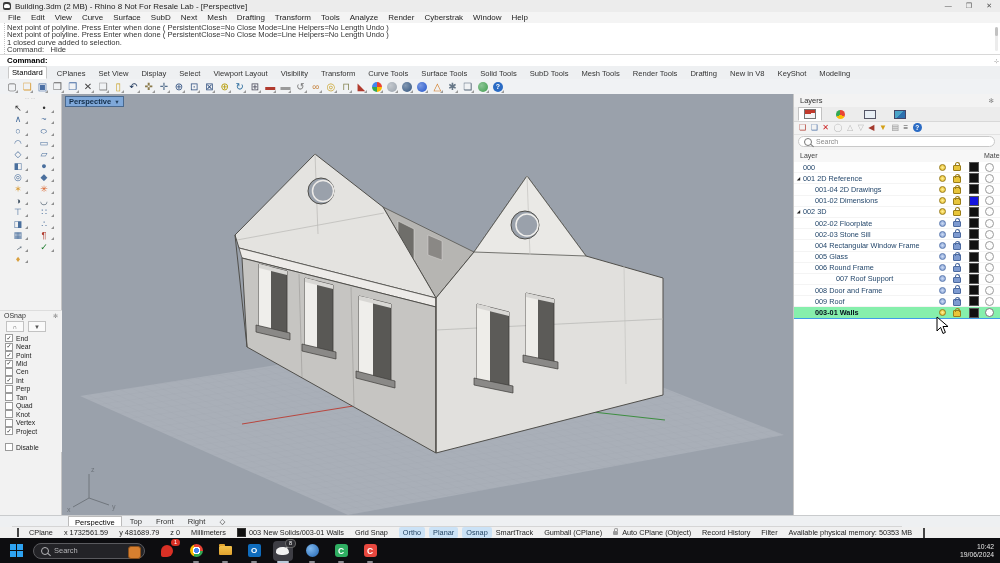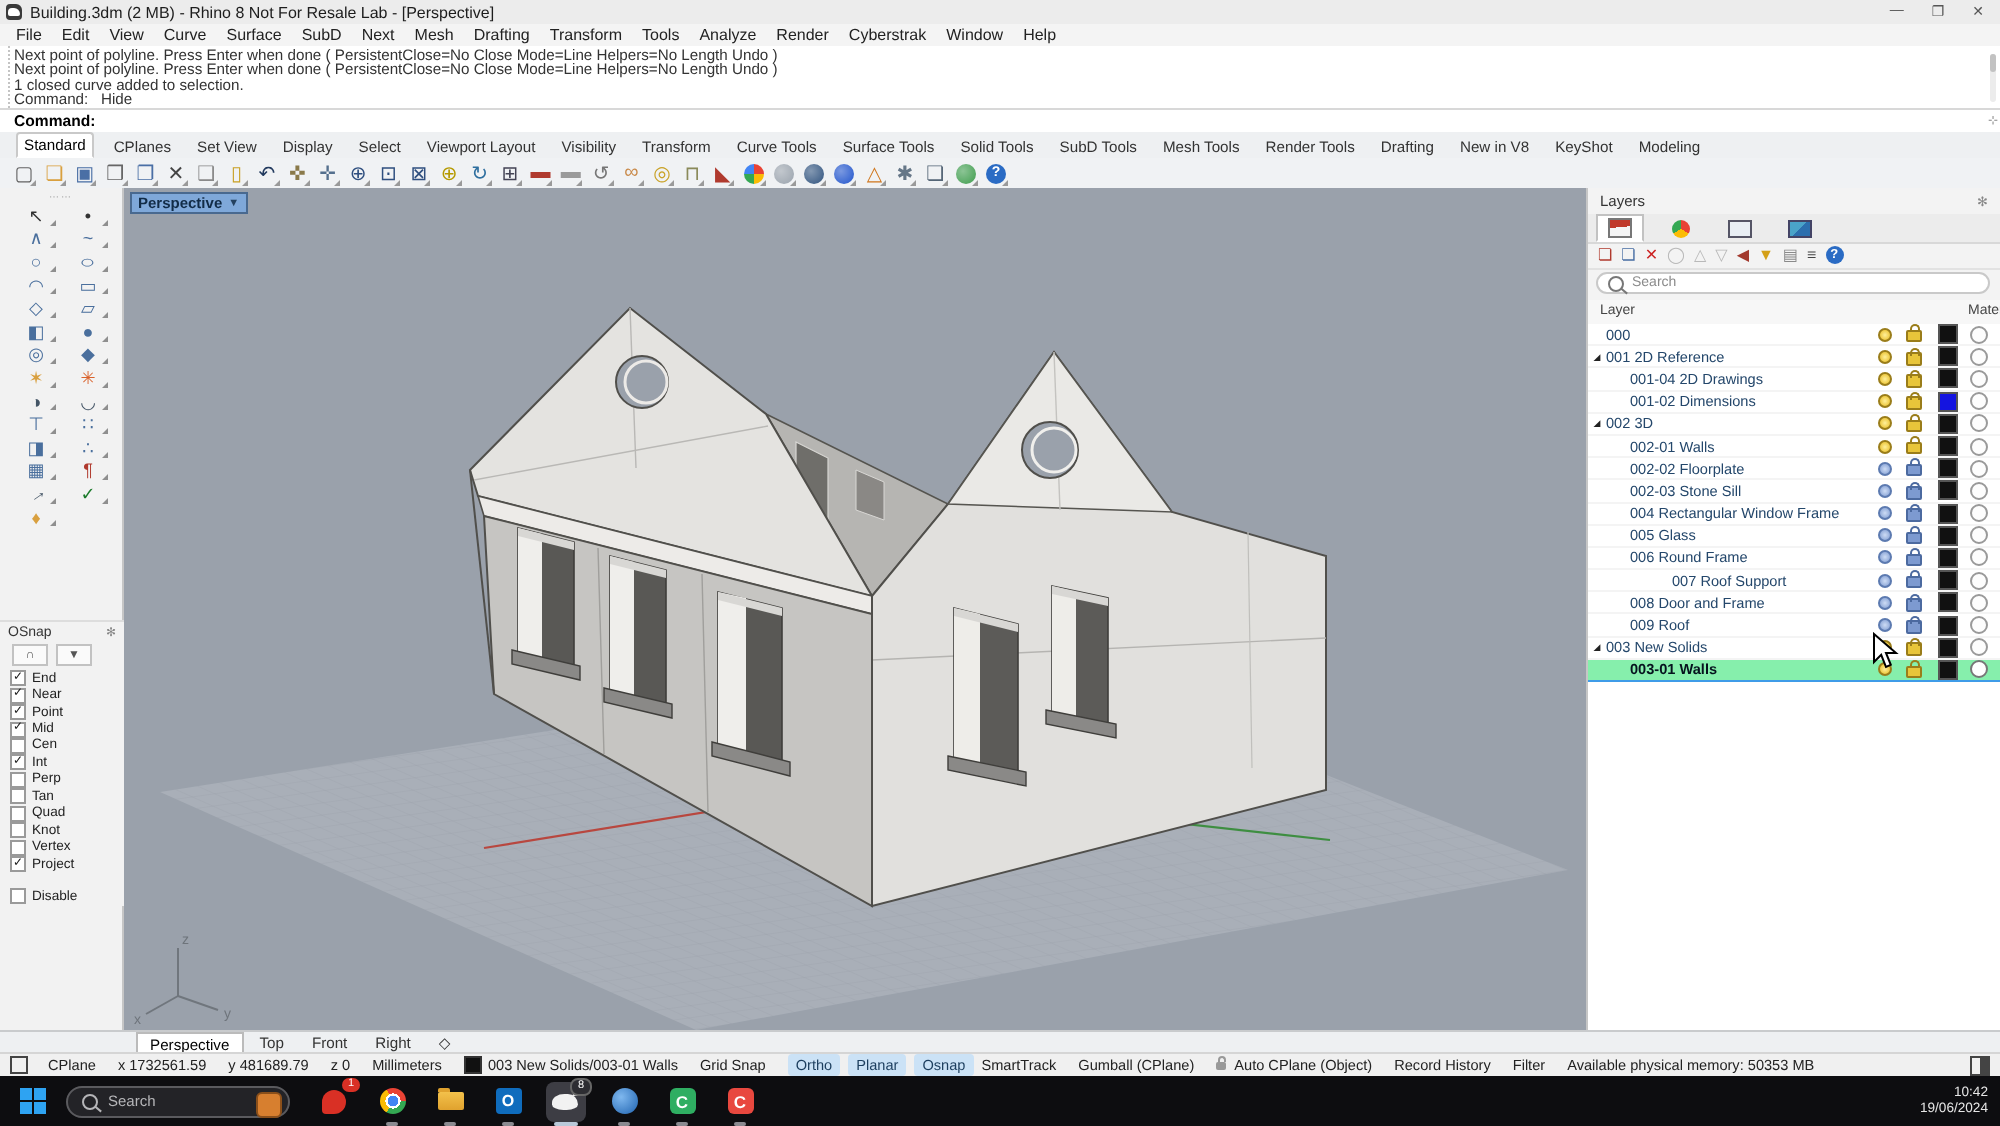--- a/index.html
+++ b/index.html
@@ -94,21 +94,21 @@
   .lmat{width:7px;height:7px;border:1px solid #9a9a9a;border-radius:50%;background:#fdfdfd;flex:none;margin-right:6px}
   .lrow.sel .lmat{background:#fff;border-color:#777}
   #lpscroll{position:absolute;left:5px;top:424px;width:150px;height:4px;background:#c8c8c8;border-radius:2px}
 
   
   #vtabs{left:0;top:515px;width:1000px;height:11px;background:#eef0f2;display:flex;align-items:center;gap:2px;padding-left:68px;font-size:7.6px;color:#333;border-top:1px solid #c9cbcd}
   .vtab{padding:0 6px;height:10px;display:flex;align-items:center}
   .vtab.active{background:#fff;border:1px solid #bbb;border-bottom:none;color:#000}
 
   
-  #statusbar{left:0;top:526px;width:1000px;height:12px;background:#f0f0f0;border-top:1px solid #d5d5d5;display:flex;align-items:center;font-size:7.3px;color:#222;padding-left:5px;box-sizing:border-box}
+  #statusbar{left:12px;top:526px;width:890px;height:12px;background:#f0f0f0;border-top:1px solid #d5d5d5;display:flex;align-items:center;font-size:7.3px;color:#222;padding-left:5px;box-sizing:border-box}
   .sitem{margin-right:11px;white-space:nowrap;display:flex;align-items:center;gap:3px}
   .sitem.active{background:#cbe2f6;color:#1c3e5e;padding:1px 4px;border-radius:2px;margin-right:4px}
   .sgrip{width:7px;height:7px;border:1px solid #444;margin-right:10px}
   .swatch8{width:7px;height:7px;background:#111;border:1px solid #333;display:inline-block}
   .slock{width:5px;height:4px;background:#999;border-radius:1px;position:relative;display:inline-block;margin-right:1px}
   .slock:before{content:"";position:absolute;top:-3px;left:1px;width:2px;height:2.6px;border:1px solid #999;border-bottom:none;border-radius:2px 2px 0 0}
   #sright{margin-left:auto;margin-right:5px;width:8px;height:8px;border:1px solid #444;background:linear-gradient(90deg,#f0f0f0 0 50%,#444 50%)}
 
   
   #taskbar{left:0;top:538px;width:1000px;height:25px;background:#0d0d10;display:flex;align-items:center}
@@ -594,29 +594,20 @@
         <span class="lexp">◢</span>
         <span class="lname" style="margin-left: 0px;">002 3D</span>
         <span class="lsp"></span>
         <span class="bulb"></span>
         <span class="lockic"></span>
         <span class="lswatch" style="background: rgb(17, 17, 17);"></span>
         <span class="lmat"></span>
       </div>
       <div class="lrow">
         <span class="lexp"></span>
-        <span class="lname" style="margin-left: 12px;">002-01 Walls</span>
-        <span class="lsp"></span>
-        <span class="bulb"></span>
-        <span class="lockic"></span>
-        <span class="lswatch" style="background: rgb(17, 17, 17);"></span>
-        <span class="lmat"></span>
-      </div>
-      <div class="lrow">
-        <span class="lexp"></span>
         <span class="lname" style="margin-left: 12px;">002-02 Floorplate</span>
         <span class="lsp"></span>
         <span class="bulb lk"></span>
         <span class="lockic lk"></span>
         <span class="lswatch" style="background: rgb(17, 17, 17);"></span>
         <span class="lmat"></span>
       </div>
       <div class="lrow">
         <span class="lexp"></span>
         <span class="lname" style="margin-left: 12px; text-align: center;">002-03 Stone Sill</span>
@@ -670,29 +661,20 @@
         <span class="lockic lk"></span>
         <span class="lswatch" style="background: rgb(17, 17, 17);"></span>
         <span class="lmat"></span>
       </div>
       <div class="lrow">
         <span class="lexp"></span>
         <span class="lname" style="margin-left: 12px;">009 Roof</span>
         <span class="lsp"></span>
         <span class="bulb lk"></span>
         <span class="lockic lk"></span>
-        <span class="lswatch" style="background: rgb(17, 17, 17);"></span>
-        <span class="lmat"></span>
-      </div>
-      <div class="lrow">
-        <span class="lexp">◢</span>
-        <span class="lname" style="margin-left: 0px;">003 New Solids</span>
-        <span class="lsp"></span>
-        <span class="bulb"></span>
-        <span class="lockic"></span>
         <span class="lswatch" style="background: rgb(17, 17, 17);"></span>
         <span class="lmat"></span>
       </div>
       <div class="lrow sel">
         <span class="lexp"></span>
         <span class="lname" style="margin-left: 12px;">003-01 Walls</span>
         <span class="lsp"></span>
         <span class="bulb"></span>
         <span class="lockic"></span>
         <span class="lswatch" style="background: rgb(17, 17, 17);"></span>

